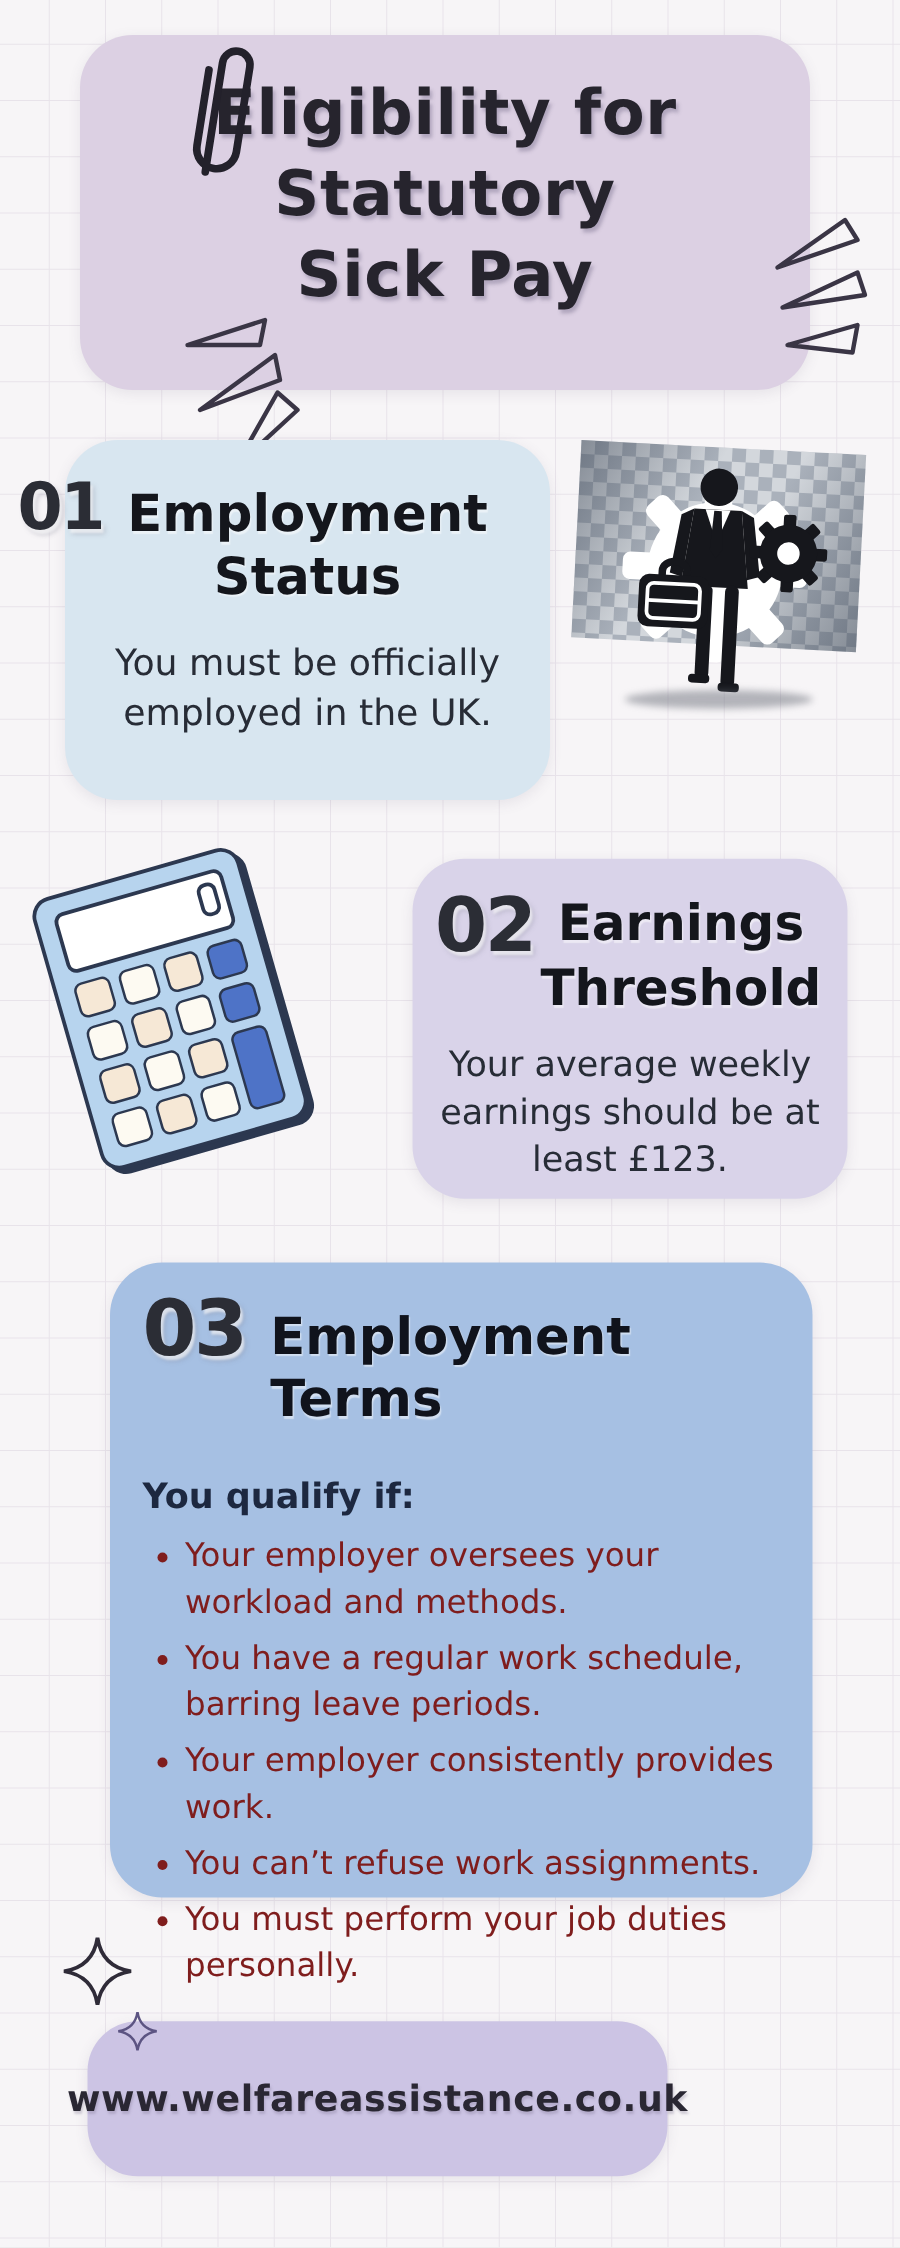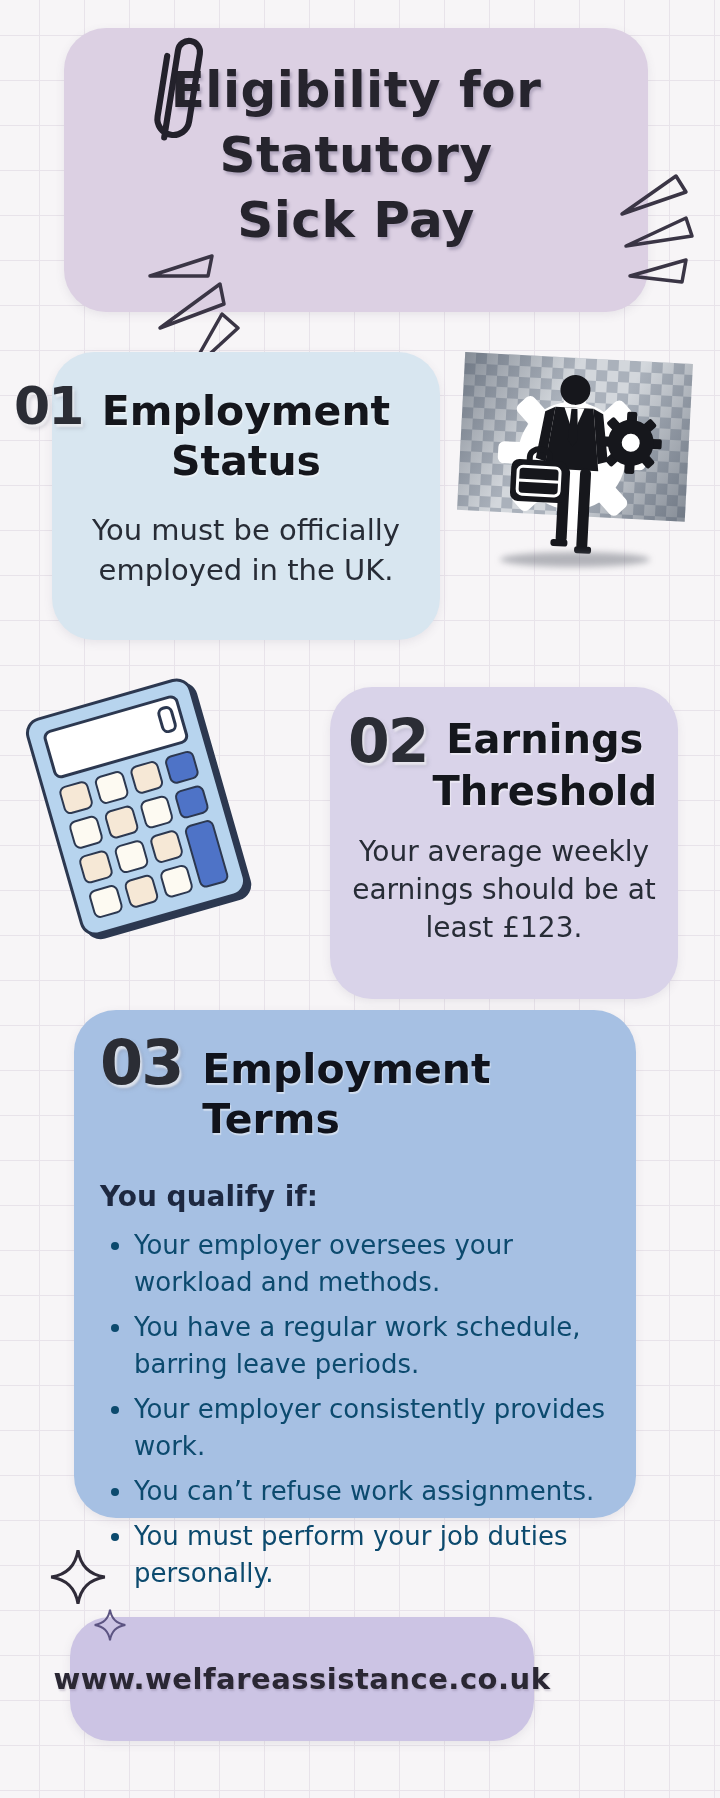--- a/index.html
+++ b/index.html
@@ -54,21 +54,21 @@
     position:absolute;left:0;top:10px;width:228px;height:158px;
     background:linear-gradient(118deg, rgba(55,65,80,0.5) 0%, rgba(255,255,255,0) 38%, rgba(255,255,255,0) 58%, rgba(55,65,80,0.5) 100%);
   }
   .biz svg{position:absolute;left:0;top:0;}
   .biz-shadow{
     position:absolute;left:500px;top:552px;width:150px;height:15px;border-radius:50%;
     background:rgba(95,100,110,0.45);filter:blur(3px);
   }
 
   
-  .card-02{left:330px;top:687px;width:348px;height:312px;}
+  .card-02{left:330px;top:687px;width:348px;height:272px;}
   .card-02 .head-row{display:flex;align-items:flex-start;padding:24px 16px 0 18px;}
   .num-02{position:static;font-size:60px;flex:0 0 auto;}
   .card-02 .sec-heading{flex:1;text-align:center;font-size:40px;line-height:52px;margin-top:2px;}
   .card-02 .sec-body{margin:16px auto 0;max-width:336px;text-align:center;font-size:28px;line-height:38px;}
 
   
   .calc{position:absolute;left:50px;top:694px;width:172px;height:226px;transform:rotate(-16deg);}
   .calc-body{
     position:absolute;inset:0;background:#b7d4ee;border:3px solid #2c3850;border-radius:16px;
     box-shadow:4px 5px 0 #2c3850;
@@ -76,27 +76,27 @@
   .calc-display{position:relative;margin:12px 13px 8px;height:44px;background:#ffffff;border:3px solid #2c3850;border-radius:8px;}
   .calc-solar{position:absolute;right:5px;top:6px;width:16px;height:27px;background:#fff;border:3px solid #2c3850;border-radius:7px;box-sizing:border-box;}
   .calc-keys{display:grid;grid-template-columns:repeat(4,1fr);gap:7px;margin:6px 13px;}
   .key{height:29px;border:2.5px solid #2c3850;border-radius:7px;box-sizing:border-box;}
   .key.cream{background:#f6e8d6;}
   .key.white{background:#fdfaf2;}
   .key.blue{background:#4e73c7;}
   .key.tall{grid-row:span 2;height:auto;}
 
   
-  .card-03{left:74px;top:1010px;width:562px;height:508px;}
+  .card-03{left:88px;top:1010px;width:562px;height:508px;}
   .card-03 .head-row{display:flex;align-items:flex-start;padding:22px 20px 0 16px;}
   .num-03{position:static;font-size:62px;margin-left:10px;flex:0 0 auto;}
   .card-03 .sec-heading{font-size:41px;line-height:50px;margin:12px 0 0 20px;color:#10131c;}
   .card-03 .intro{margin:36px 0 0 26px;font-size:28px;color:#1d2840;font-weight:bold;}
   .card-03 ul{margin:14px 0 0 36px;padding:0 0 0 24px;max-width:504px;}
-  .card-03 li{font-size:26px;line-height:37px;color:#0c4a6e;margin-bottom:8px;}
+  .card-03 li{font-size:26px;line-height:37px;color:#7f1d1d;margin-bottom:8px;}
 
   
   .sparkle{position:absolute;z-index:5;}
   .sparkle-big{left:50px;top:1548px;width:56px;height:58px;}
   .sparkle-small{left:94px;top:1604px;width:32px;height:42px;}
   .footer-card{left:70px;top:1617px;width:464px;height:124px;border-radius:40px;
     display:flex;align-items:center;justify-content:center;}
   .footer-url{font-size:29px;font-weight:700;color:#2a2733;letter-spacing:0.5px;
     text-shadow:1px 2px 2px rgba(120,110,140,0.3);}
 </style>

